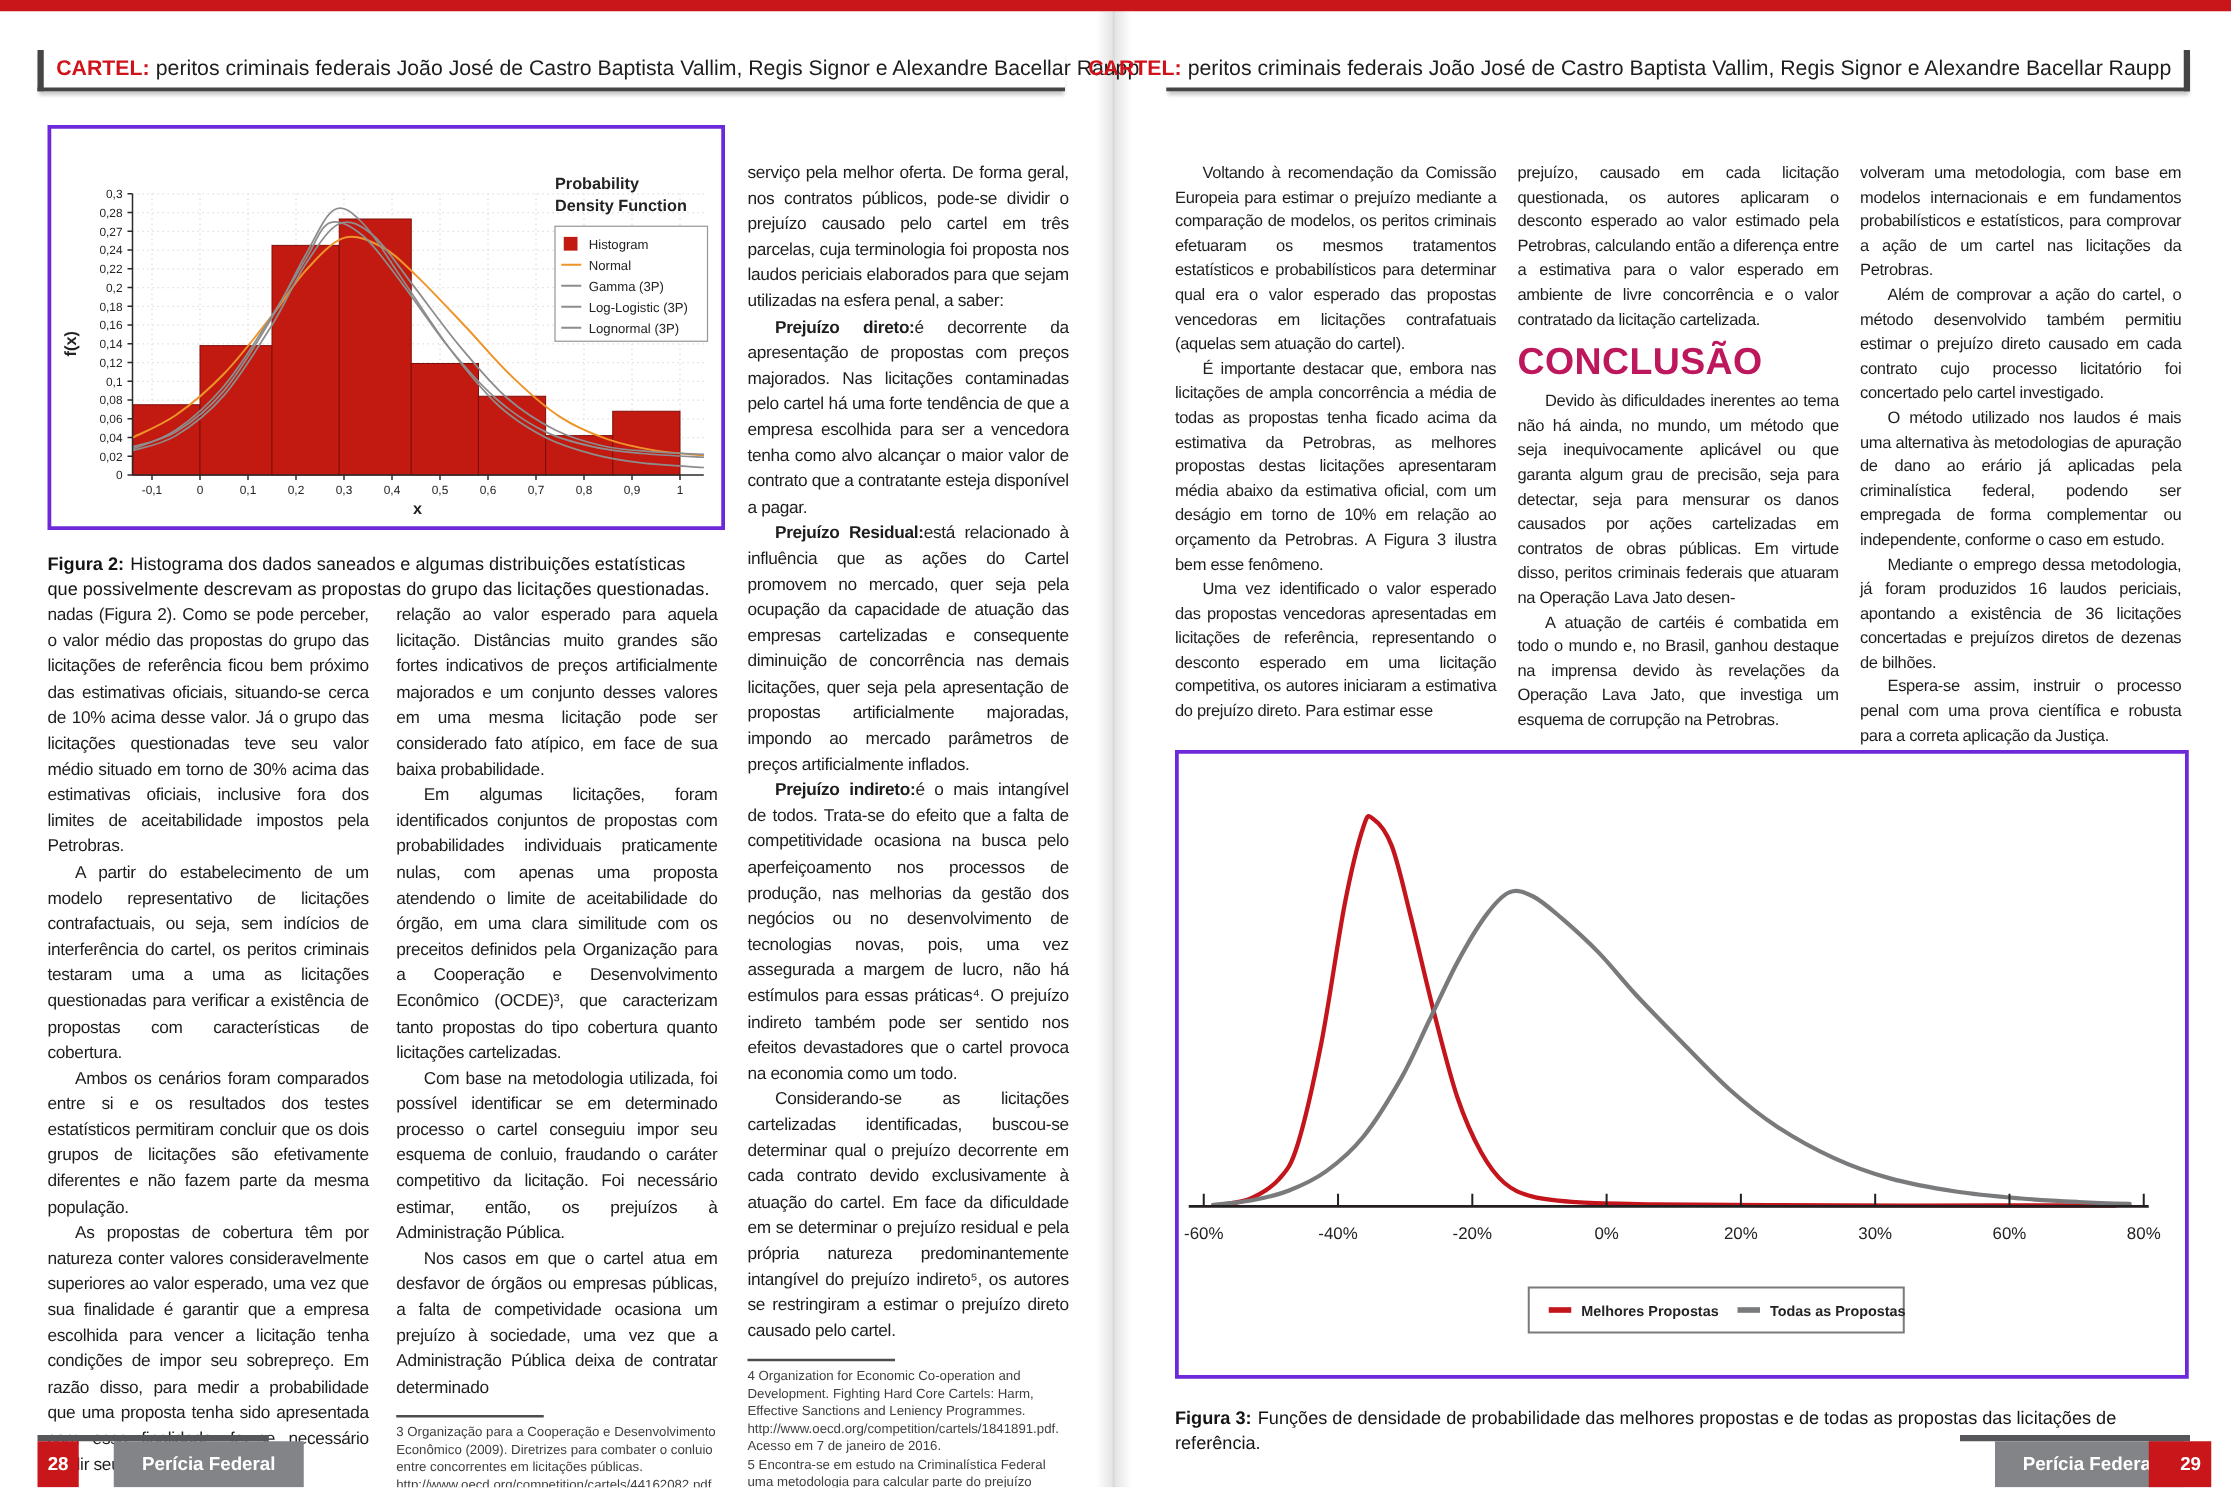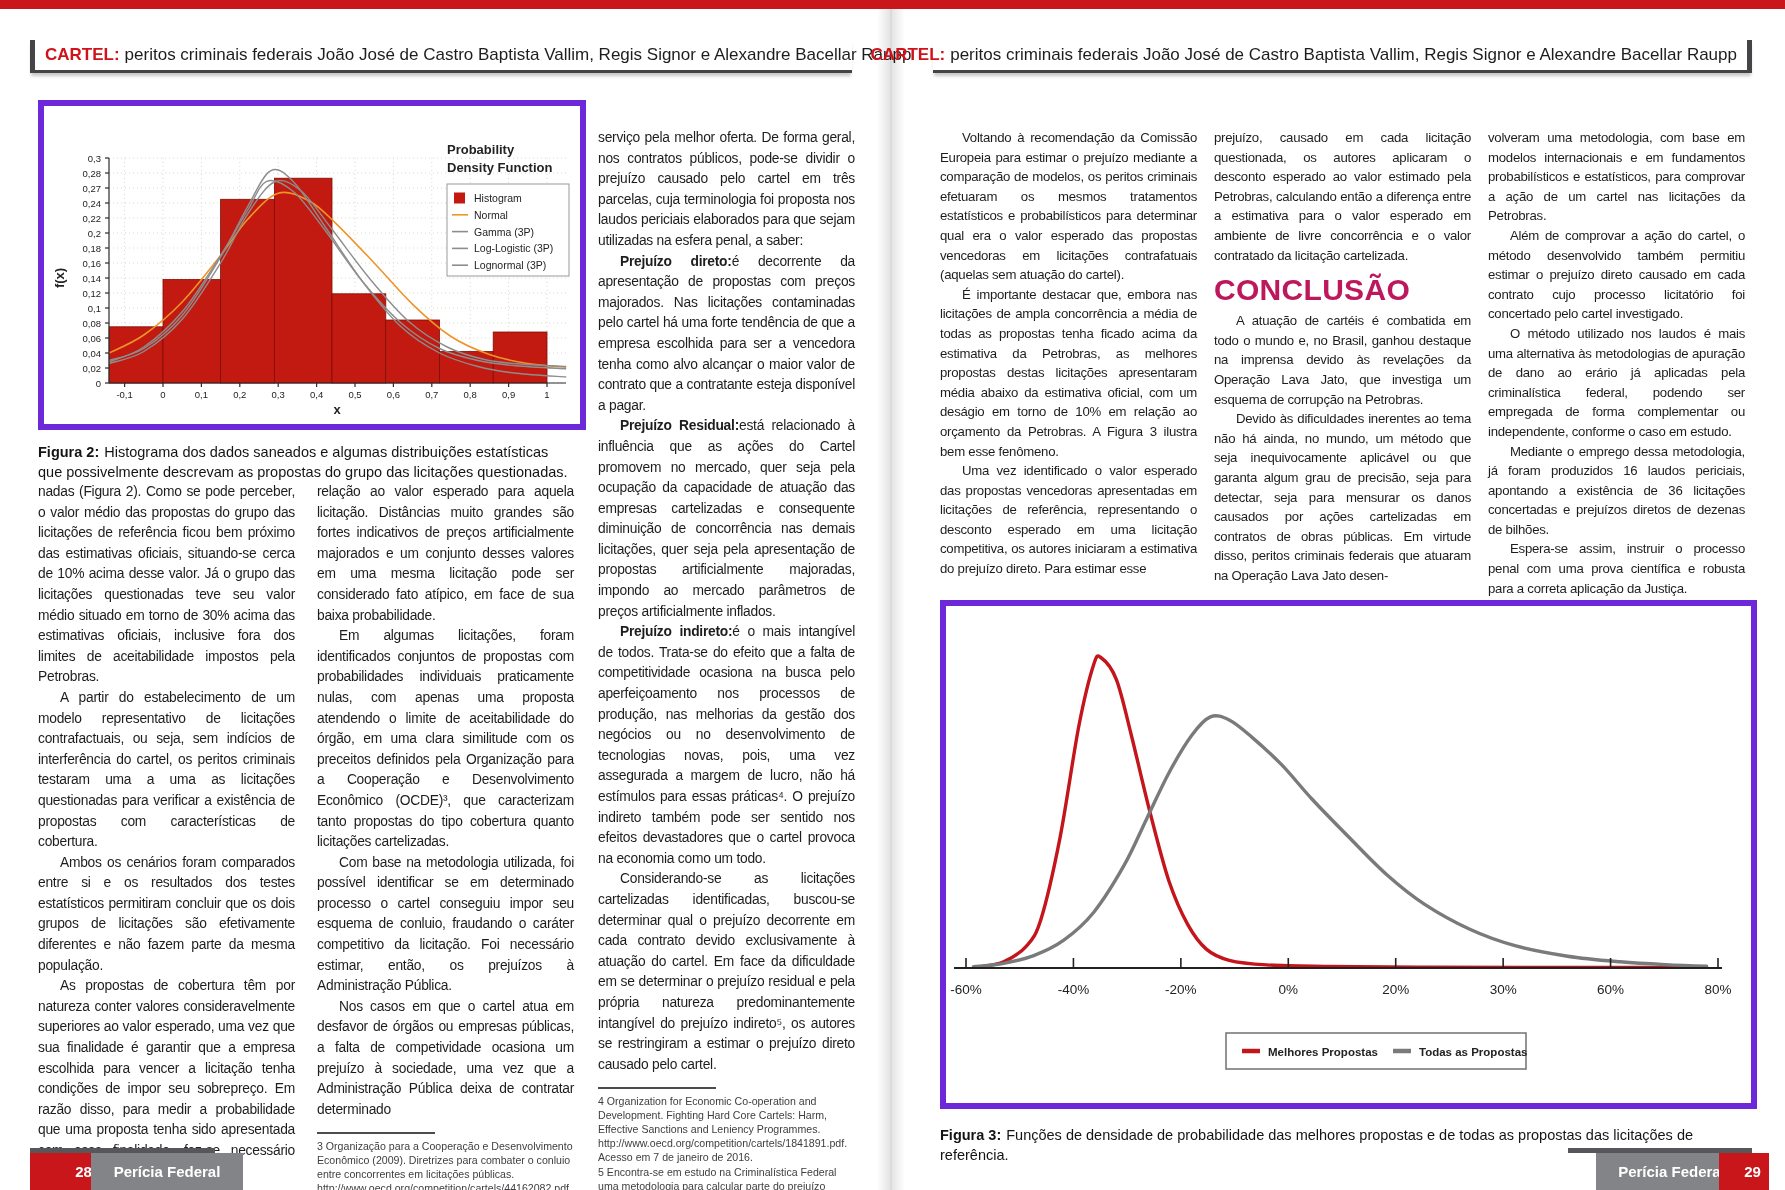--- a/index.html
+++ b/index.html
@@ -6,21 +6,21 @@
   .spread{position:relative;width:1785px;height:1190px;background:#fff;
     font-family:"Liberation Sans","DejaVu Sans",sans-serif;color:#1d1d1f;overflow:hidden;}
   .topbar{position:absolute;left:0;top:0;width:1785px;height:9px;background:#c8161a;}
   .gutter{position:absolute;left:877px;top:9px;width:28px;height:1181px;
     background:linear-gradient(to right,rgba(0,0,0,0),rgba(0,0,0,.10) 45%,rgba(0,0,0,.16) 50%,rgba(0,0,0,.10) 55%,rgba(0,0,0,0));}
   .runhead{position:absolute;top:40px;height:30px;border-bottom:3px solid #454547;
     box-shadow:0 4px 3px -1px rgba(0,0,0,.22);font-size:17px;display:flex;align-items:center;white-space:nowrap;}
   .runhead .htag{color:#d0121a;font-weight:bold;margin-right:5px;}
   .rh-left{left:30px;width:807px;border-left:5px solid #454547;padding-left:10px;}
   .rh-right{left:933px;width:804px;border-right:5px solid #454547;justify-content:flex-end;padding-right:10px;}
-  .figbox{position:absolute;background:#fff;border:6px solid #6d28d9;}
+  .figbox{position:absolute;background:#fff;border:3px solid #6d28d9;}
   .fig2{left:38px;top:100px;width:536px;height:318px;}
   .fig3{left:940px;top:600px;width:805px;height:497px;text-align:center;}
   .figbox svg{display:block;}
   .figbox svg text{font-family:"Liberation Sans","DejaVu Sans",sans-serif;fill:#232325;}
   .caption{position:absolute;font-size:14.5px;line-height:20px;color:#141416;}
   .caption b{margin-right:5px;}
   .cap2{left:38px;top:427px;width:538px;}
   .cap3{left:940px;top:1110px;width:812px;}
   .col{position:absolute;text-align:justify;font-size:13.8px;line-height:20.6px;letter-spacing:-0.25px;}
   .col p{margin:0;}
@@ -37,21 +37,21 @@
     margin:10px 0 6px;text-align:left;line-height:30px;}
   .fnrule{width:118px;border:0;border-top:2px solid #4c4c4e;margin:12px 0 6px;}
   .fnblock{font-size:10.6px;line-height:13.8px;text-align:left;color:#3e3e40;letter-spacing:0;}
   .fnblock p{margin:0 0 2px;}
   .foot-strip{position:absolute;top:1148px;height:5px;background:#56575a;}
   .fs-l{left:30px;width:185px;}
   .fs-r{left:1568px;width:184px;}
   .footcell{position:absolute;top:1153px;height:37px;color:#fff;font-weight:bold;font-size:15px;
     display:flex;align-items:center;justify-content:center;}
   .fnum{background:#c8161a;width:33px;}
-  .fnum-l{left:30px;padding-left:37px;}
+  .fnum-l{left:30px;}
   .fnum-r{left:1719px;padding-left:17px;}
   .fbrand{background:#838487;margin-left:28px;}
   .fbrand-l{left:63px;width:152px;}
   .fbrand-r{left:1568px;width:151px;}
 </style>
 </head>
 <body>
 
 <div class="spread">
 
@@ -257,23 +257,23 @@
     </div>
 
   <div class="col col29 c29-2">
     <div>
 
         <p><span>prejuízo, causado em cada licitação questionada, os autores aplicaram o desconto esperado ao valor estimado pela Petrobras, calculando então a diferença entre a estimativa para o valor esperado em ambiente de livre concorrência e o valor contratado da licitação cartelizada.</span></p>
       </div>
     <h2 class="conclusao">CONCLUSÃO</h2>
     <div>
 
+        <p class="indent"><span>Devido às dificuldades inerentes ao tema não há ainda, no mundo, um método que seja inequivocamente aplicável ou que garanta algum grau de precisão, seja para detectar, seja para mensurar os danos causados por ações cartelizadas em contratos de obras públicas. Em virtude disso, peritos criminais federais que atuaram na Operação Lava Jato desen-</span></p>
+
         <p class="indent"><span>A atuação de cartéis é combatida em todo o mundo e, no Brasil, ganhou destaque na imprensa devido às revelações da Operação Lava Jato, que investiga um esquema de corrupção na Petrobras.</span></p>
-
-        <p class="indent"><span>Devido às dificuldades inerentes ao tema não há ainda, no mundo, um método que seja inequivocamente aplicável ou que garanta algum grau de precisão, seja para detectar, seja para mensurar os danos causados por ações cartelizadas em contratos de obras públicas. Em virtude disso, peritos criminais federais que atuaram na Operação Lava Jato desen-</span></p>
       </div>
   </div>
 
   <div class="col col29 c29-3">
 
       <p><span>volveram uma metodologia, com base em modelos internacionais e em fundamentos probabilísticos e estatísticos, para comprovar a ação de um cartel nas licitações da Petrobras.</span></p>
 
       <p class="indent"><span>Além de comprovar a ação do cartel, o método desenvolvido também permitiu estimar o prejuízo direto causado em cada contrato cujo processo licitatório foi concertado pelo cartel investigado.</span></p>
 
       <p class="indent"><span>O método utilizado nos laudos é mais uma alternativa às metodologias de apuração de dano ao erário já aplicadas pela criminalística federal, podendo ser empregada de forma complementar ou independente, conforme o caso em estudo.</span></p>

